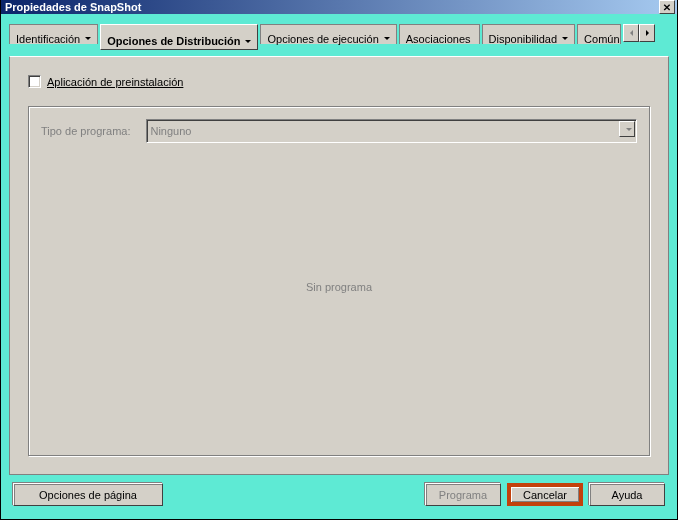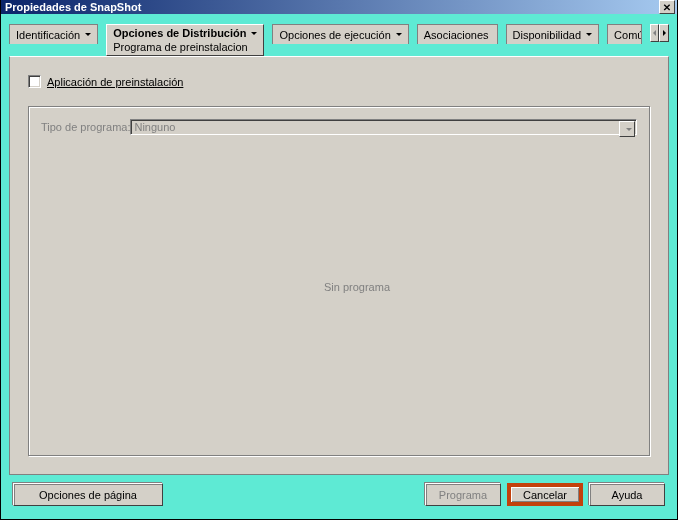--- a/index.html
+++ b/index.html
@@ -61,22 +61,22 @@
     align-items: flex-start;
     height: 36px;
     padding: 4px 2px 0 2px;
     position: relative;
   }
   .tab {
     height: 20px;
     border: 1px solid #808080;
     border-bottom: none;
     background: #d4d0c8;
-    padding: 2px 6px 2px 6px;
-    margin-right: 8px;
+    padding: 10px 6px 2px 6px;
+    margin-right: 2px;
     display: flex;
     align-items: center;
     cursor: pointer;
     white-space: nowrap;
   }
   .tab .tablabel { margin-right: 2px; }
   .tab.active {
     background: #d4d0c8;
     height: auto;
     min-height: 20px;
@@ -158,25 +158,25 @@
     position: relative;
     padding: 12px;
   }
   .gb-row {
     display: flex;
     align-items: center;
   }
   .gb-label {
     color: #808080;
     margin-right: 0px;
-    padding-right: 0;
+    padding-right: 16px;
   }
   .dropdown-disabled {
     flex: 1;
-    height: 16px;
+    height: 24px;
     border: 1px solid #808080;
     border-right-color: #fff;
     border-bottom-color: #fff;
     box-shadow: inset 1px 1px 0 #404040, inset -1px -1px 0 #d4d0c8;
     background: #d4d0c8;
     display: flex;
     align-items: center;
     padding-left: 3px;
     color: #808080;
     position: relative;
@@ -193,21 +193,21 @@
     top: 1px;
     display: flex;
     align-items: center;
     justify-content: center;
   }
   .dd-btn .tab-arrow { border-top-color: #808080; }
   .gb-center {
     position: absolute;
     width: 100%;
     text-align: center;
-    left: 18px;
+    left: 0;
     top: 50%;
     color: #808080;
   }
   .button-row {
     display: flex;
     padding: 4px 6px 8px 6px;
     align-items: center;
   }
   .btn {
     min-width: 76px;
@@ -248,21 +248,20 @@
     <div class="tabbar">
       <div class="tab">
         <span class="tablabel">Identificación</span>
         <span class="tab-arrow"></span>
       </div>
       <div class="tab active">
         <div style="display:flex;align-items:center;">
           <span class="tablabel">Opciones de Distribución</span>
           <span class="tab-arrow"></span>
         </div>
-        <div class="subtab">Programa de preinstalacion</div>
       </div>
       <div class="tab">
         <span class="tablabel">Opciones de ejecución</span>
         <span class="tab-arrow"></span>
       </div>
       <div class="tab">
         <span class="tablabel">Asociaciones</span>
       </div>
       <div class="tab">
         <span class="tablabel">Disponibilidad</span>

